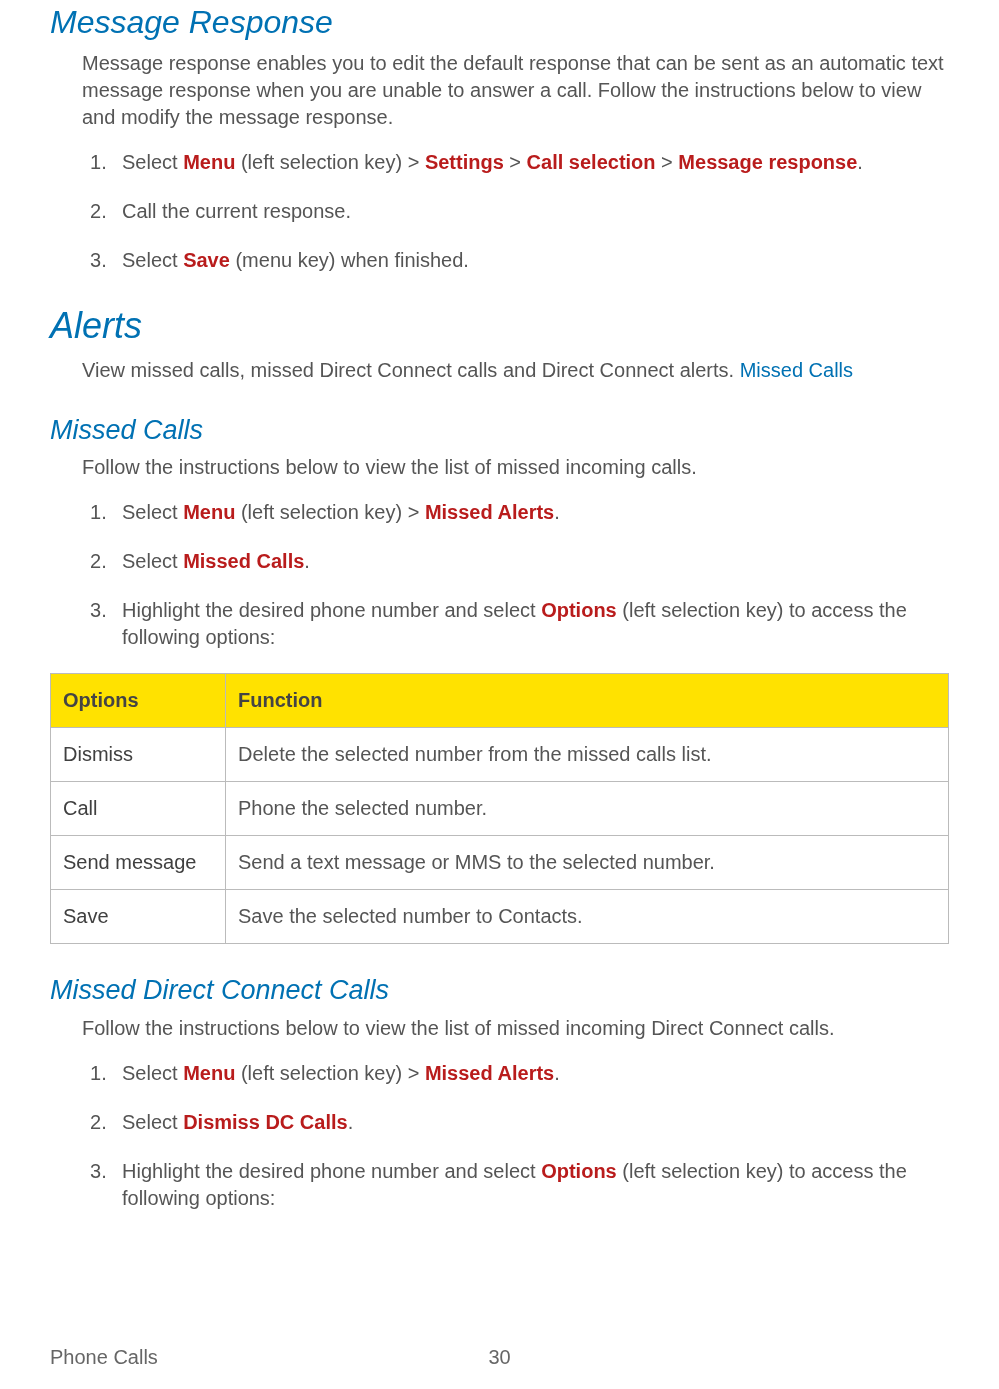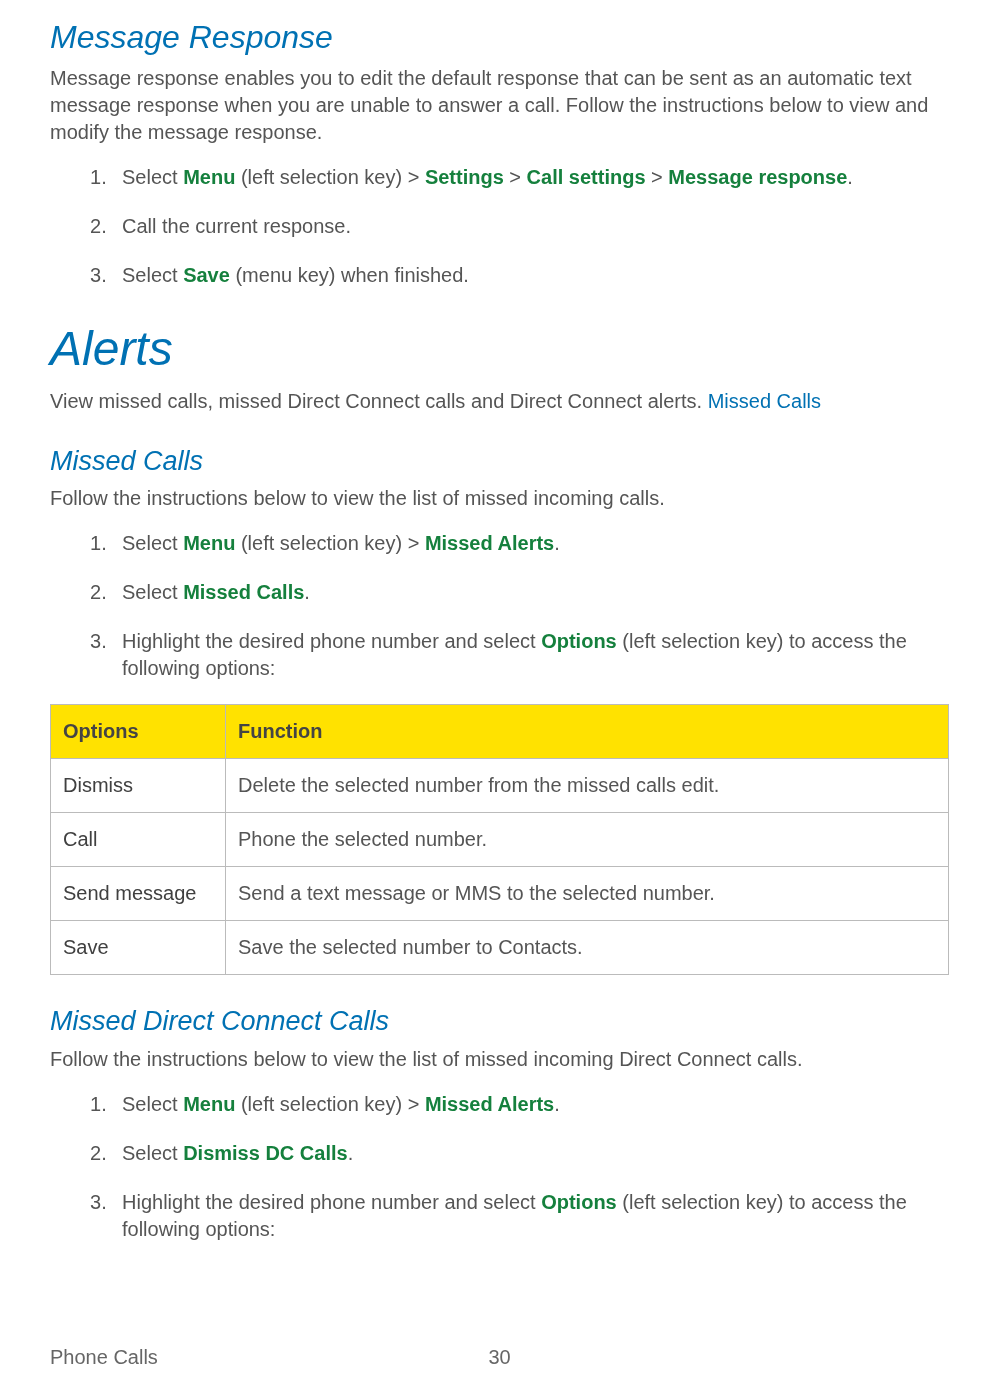--- a/index.html
+++ b/index.html
@@ -11,48 +11,49 @@
       font-family: Arial, Helvetica, sans-serif;
       background: #ffffff;
       width: 999px;
       height: 1389px;
       color: #555555;
       font-size: 20px;
       line-height: 1.35;
       position: relative;
     }
     .page {
-      padding: 16px 50px;
+      padding: 1px 50px;
     }
     .h1 {
       color: #0071B3;
       font-style: italic;
       font-weight: 400;
       font-size: 32px;
       margin-bottom: 6px;
     }
     .h1-large {
       color: #0071B3;
       font-style: italic;
       font-weight: 400;
-      font-size: 48px;
+      font-size: 36px;
       margin-top: 28px;
       margin-bottom: 6px;
     }
     .h2 {
       color: #0071B3;
       font-style: italic;
       font-weight: 400;
       font-size: 27px;
       margin-top: 28px;
       margin-bottom: 6px;
     }
     .intro {
       color: #555;
       margin-bottom: 18px;
+      margin-left: 32px;
     }
     .link-inline {
       color: #0071B3;
     }
     ol {
       list-style: none;
       counter-reset: item;
       margin-left: 40px;
       margin-top: 10px;
     }
@@ -65,21 +66,21 @@
     }
     ol > li::before {
       content: counter(item) ".";
       position: absolute;
       left: 0;
       top: 0;
       color: #555;
     }
     .bold {
       font-weight: 700;
-      color: #15803d;
+      color: #b91c1c;
     }
     table {
       border-collapse: collapse;
       width: 100%;
       margin-top: 8px;
       margin-bottom: 4px;
     }
     td, th {
       border: 1px solid #bbb;
       text-align: left;
@@ -115,21 +116,21 @@
   </style>
 </head>
 <body>
 
 <div class="page">
 
   <div class="h1">Message Response</div>
   <div class="intro">Message response enables you to edit the default response that can be sent as an automatic text message response when you are unable to answer a call. Follow the instructions below to view and modify the message response.</div>
   <ol>
     <li>
-      <span>Select </span><span class="bold">Menu</span><span> (left selection key) &gt; </span><span class="bold">Settings</span><span> &gt; </span><span class="bold">Call settings</span><span> &gt; </span><span class="bold">Message response</span><span>.</span>
+      <span>Select </span><span class="bold">Menu</span><span> (left selection key) &gt; </span><span class="bold">Settings</span><span> &gt; </span><span class="bold">Call selection</span><span> &gt; </span><span class="bold">Message response</span><span>.</span>
     </li>
     <li><span>Call the current response.</span></li>
     <li>
       <span>Select </span><span class="bold">Save</span><span> (menu key) when finished.</span>
     </li>
   </ol>
 
   <div class="h1-large">Alerts</div>
   <div class="intro">
     <span>View missed calls, missed Direct Connect calls and Direct Connect alerts. </span><span class="link-inline">Missed Calls</span>
@@ -150,21 +151,21 @@
   </ol>
 
   <table>
     <tbody>
         <tr class="header-row">
       <td class="col1">Options</td>
       <td>Function</td>
     </tr>
     <tr>
       <td class="col1">Dismiss</td>
-      <td>Delete the selected number from the missed calls edit.</td>
+      <td>Delete the selected number from the missed calls list.</td>
     </tr>
     <tr>
       <td class="col1">Call</td>
       <td>Phone the selected number.</td>
     </tr>
     <tr>
       <td class="col1">Send message</td>
       <td>Send a text message or MMS to the selected number.</td>
     </tr>
     <tr>

